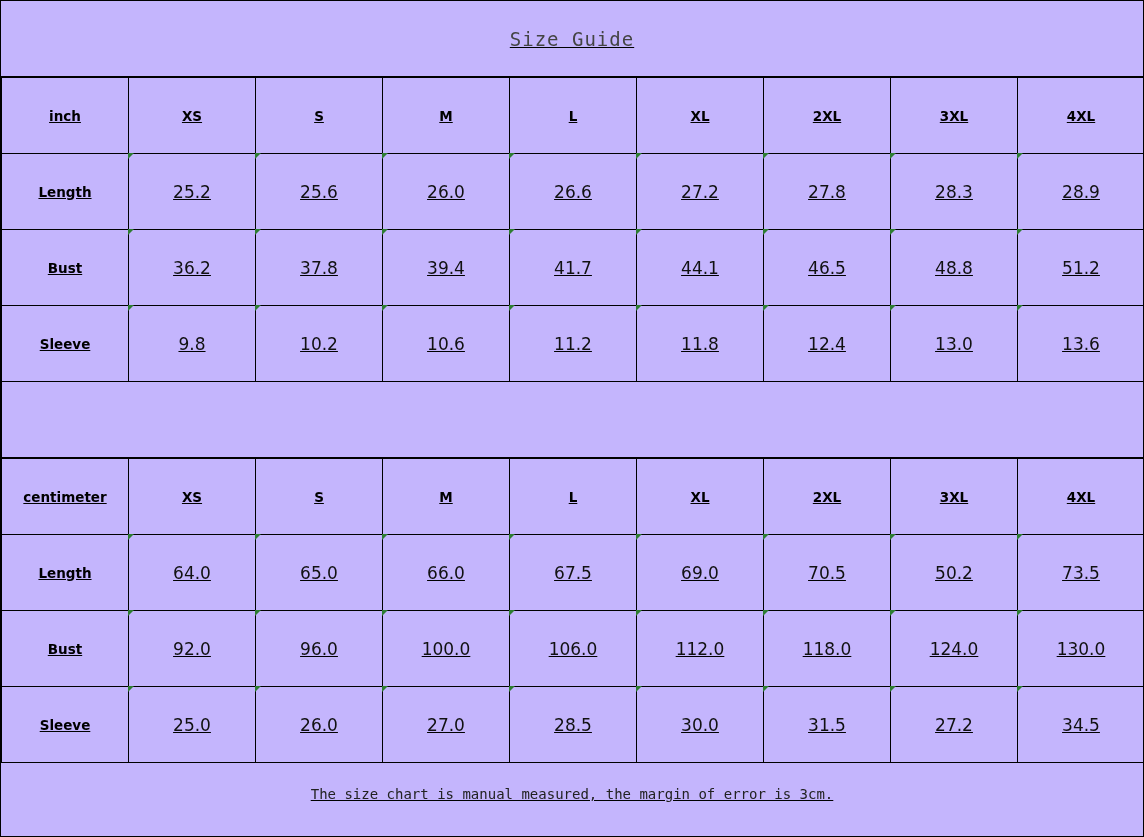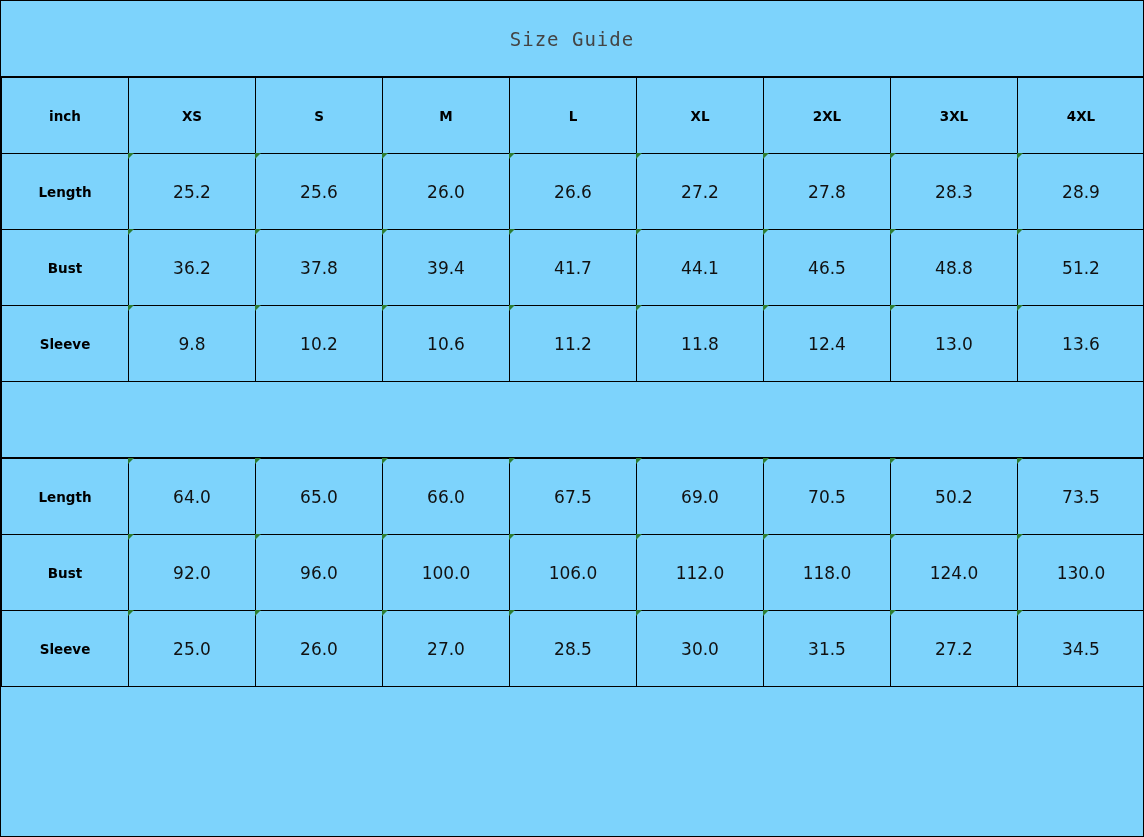--- a/index.html
+++ b/index.html
@@ -13,21 +13,22 @@
     font-family: "DejaVu Sans", sans-serif;
     color: #000000;
     overflow: hidden;
   }
   .page {
     position: relative;
     width: 1144px;
     height: 837px;
     box-sizing: border-box;
     border: 1px solid #000000;
-    background: #7dd3fc;
+    background: #c4b5fd;
+    text-decoration: underline;
   }
   .title {
     height: 76px;
     display: flex;
     align-items: center;
     justify-content: center;
     font-family: "DejaVu Sans Mono", monospace;
     font-size: 19px;
     letter-spacing: 1px;
     color: #444444;
@@ -169,20 +170,31 @@
         <col class="cx">
         <col class="cx">
         <col class="cx">
         <col class="cx">
         <col class="cx">
         <col class="cx">
         <col class="cx">
     </colgroup>
     <tbody>
       <tr>
+        <td class="head">centimeter</td>
+        <td class="head">XS</td>
+        <td class="head">S</td>
+        <td class="head">M</td>
+        <td class="head">L</td>
+        <td class="head">XL</td>
+        <td class="head">2XL</td>
+        <td class="head">3XL</td>
+        <td class="head">4XL</td>
+      </tr>
+      <tr>
         <td class="rowlabel">Length</td>
         <td class="val marker">64.0</td>
         <td class="val marker">65.0</td>
         <td class="val marker">66.0</td>
         <td class="val marker">67.5</td>
         <td class="val marker">69.0</td>
         <td class="val marker">70.5</td>
         <td class="val marker">50.2</td>
         <td class="val marker">73.5</td>
       </tr>
@@ -204,14 +216,15 @@
         <td class="val marker">27.0</td>
         <td class="val marker">28.5</td>
         <td class="val marker">30.0</td>
         <td class="val marker">31.5</td>
         <td class="val marker">27.2</td>
         <td class="val marker">34.5</td>
       </tr>
     </tbody>
   </table>
 
+  <div class="note">The size chart is manual measured, the margin of error is 3cm.</div>
 
 </div>
 
 </body></html>

